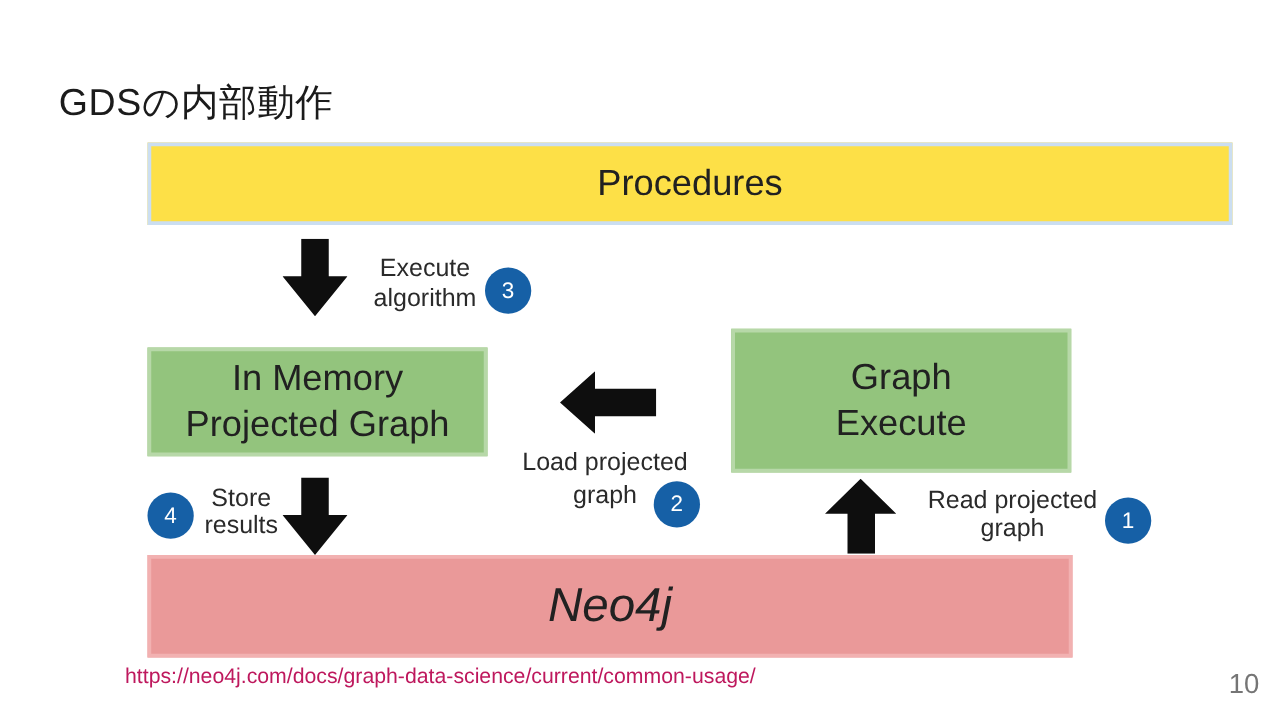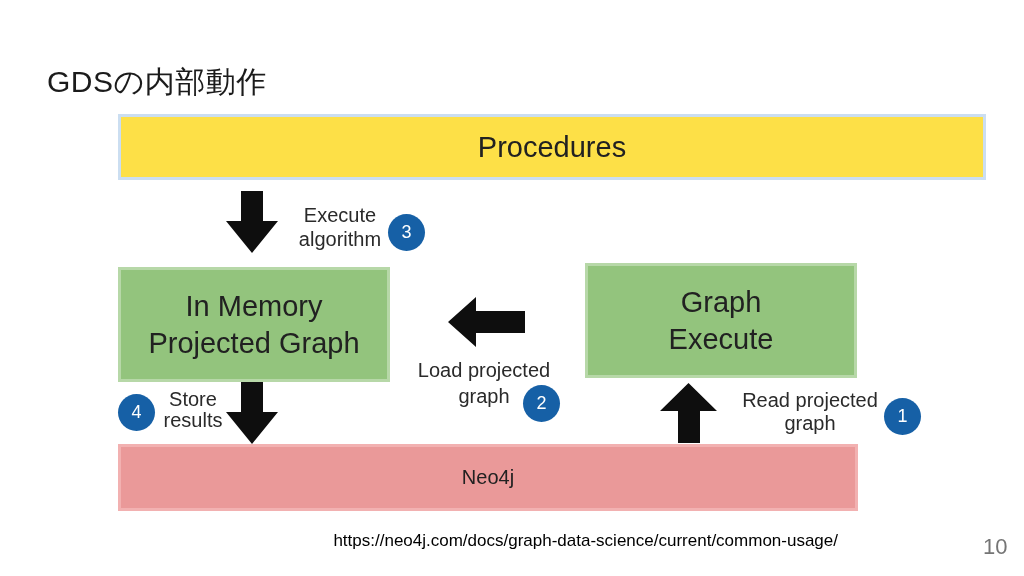--- a/index.html
+++ b/index.html
@@ -34,33 +34,34 @@
     justify-content: center;
     text-align: center;
     color: #212121;
   }
   .box-procedures {
     left: 118px; top: 114px; width: 868px; height: 66px;
     background: #fde047; border: 3px solid #CBDEF1;
     font-size: 29px;
   }
   .box-inmemory {
-    left: 118px; top: 267px; width: 272px; height: 115px;
+    left: 118px; top: 278px; width: 272px; height: 87px;
     background: #93C47D; border: 3px solid #B7D8A8;
     font-size: 29px; line-height: 37px;
   }
   .box-loader {
     left: 585px; top: 263px; width: 272px; height: 115px;
     background: #93C47D; border: 3px solid #B7D8A8;
     font-size: 29px; line-height: 37px;
   }
   .box-neo4j {
-    left: 118px; top: 444px; width: 740px; height: 67px;
+    left: 118px; top: 444px; width: 740px; height: 82px;
     background: #EA9999; border: 3px solid #F2B1B1;
-    font-size: 20px;
+    font-size: 38px;
+    font-style: italic;
   }
 
   .arrow { position: absolute; }
   .arrow svg { display: block; width: 100%; height: 100%; fill: #0E0E0E; }
   .arrow-execute { left: 226px; top: 191px; width: 52px; height: 62px; }
   .arrow-load    { left: 448px; top: 297px; width: 77px; height: 50px; }
   .arrow-store   { left: 226px; top: 382px; width: 52px; height: 62px; }
   .arrow-read    { left: 660px; top: 383px; width: 57px; height: 60px; }
 
   .step-label {
@@ -84,23 +85,23 @@
     font-size: 18px;
   }
   .badge-1 { left: 884px; top: 398px; }
   .badge-2 { left: 523px; top: 385px; }
   .badge-3 { left: 388px; top: 214px; }
   .badge-4 { left: 118px; top: 394px; }
 
   .source-url {
     position: absolute;
     left: 100px; top: 531px; width: 738px;
-    text-align: right;
+    text-align: left;
     font-size: 17px;
-    color: #000000;
+    color: #be185d;
   }
   .page-number {
     position: absolute;
     left: 983px; top: 534px;
     font-size: 22px;
     color: #757575;
   }
 </style>
 </head>
 <body>

